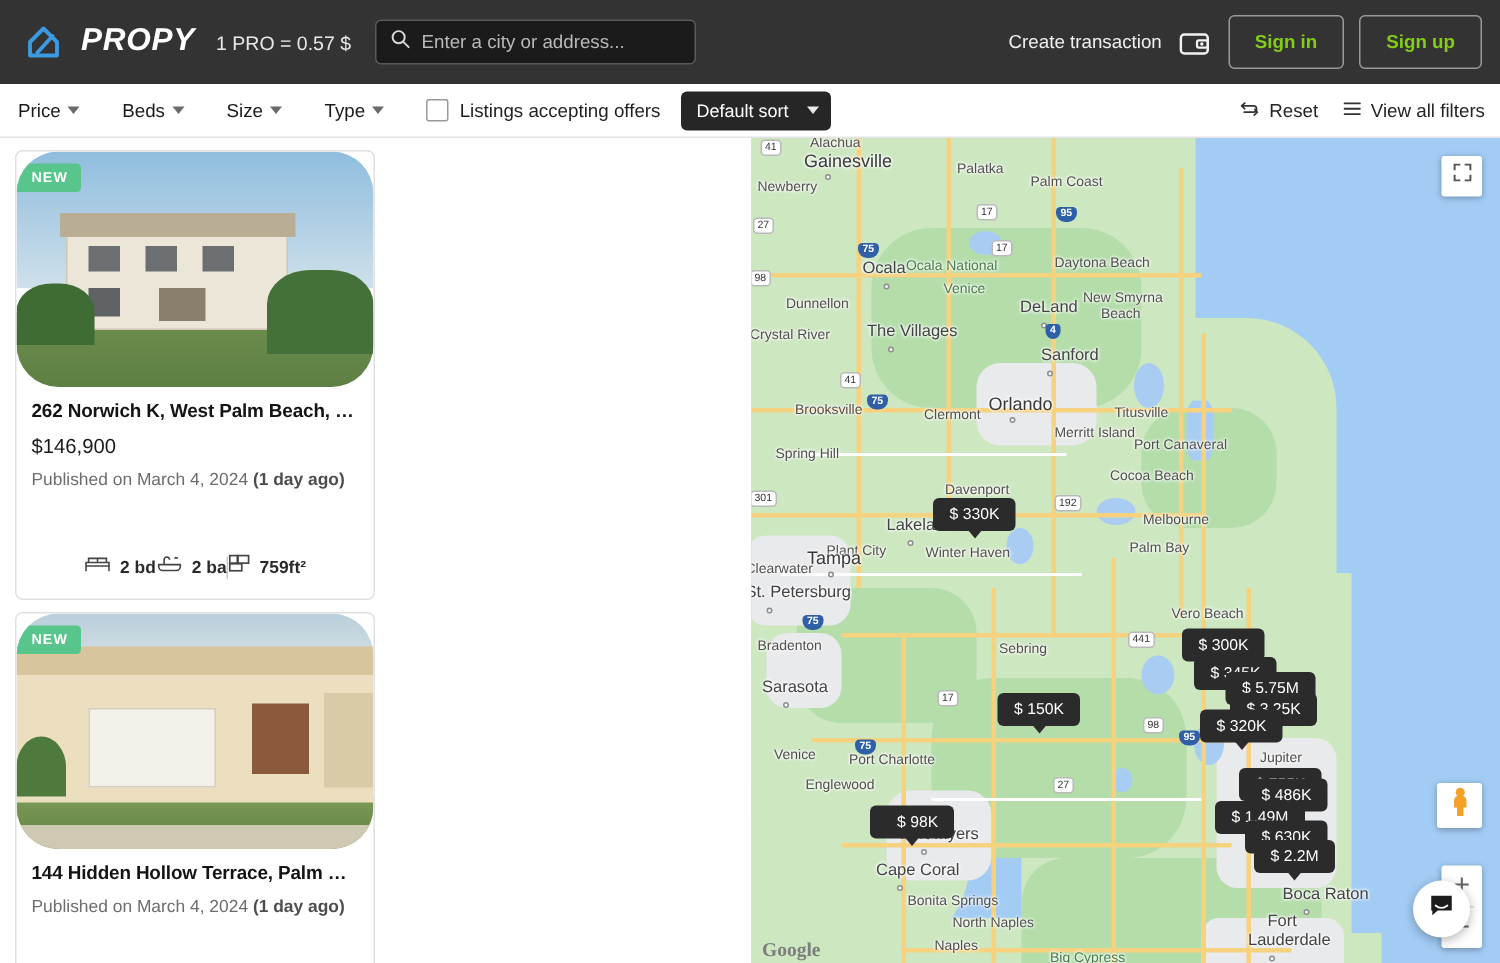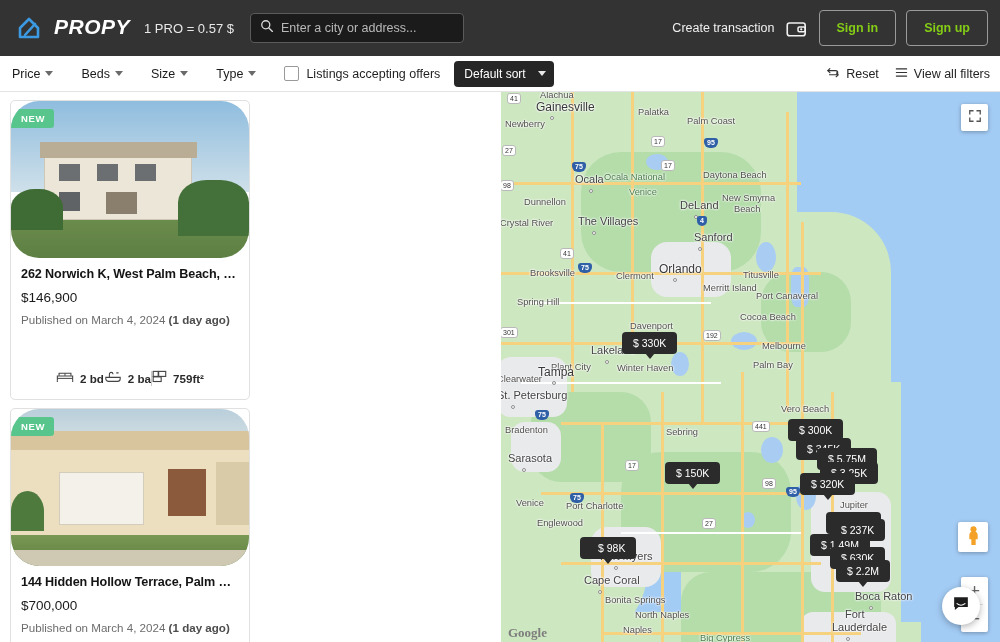--- a/index.html
+++ b/index.html
@@ -424,21 +424,20 @@
             <div class="house" style="left:20%;top:40%;width:36%;height:34%;background:#f4f1ea;border:1px solid #d5cdbb"></div>
             <div class="house" style="left:66%;top:38%;width:16%;height:30%;background:#8b5a3c"></div>
             <div class="house" style="left:86%;top:34%;width:14%;height:40%;background:#d9cba8"></div>
             <div class="house" style="left:0;bottom:22%;width:14%;height:26%;background:#4e7a3e;border-radius:50% 50% 0 0"></div>
             <div class="house" style="left:0;bottom:0;right:0;height:10%;background:#cfc9b4"></div>
           </div>
           <span class="badge-new">NEW</span>
         </div>
         <div class="card-info">
           <div class="card-title">144 Hidden Hollow Terrace, Palm Beach ...</div>
-          <div class="card-price">$700,000</div>
           <div class="card-pub">
             <span>Published on March 4, 2024</span>
             <b>(1 day ago)</b>
           </div>
 
         </div>
       </div>
 
     </div>
 
@@ -588,21 +587,21 @@
       <div id="map-markers">
           <div class="pmark" style="left: 121px; top: 240px;">$ 330K</div>
           <div class="pmark" style="left: 287px; top: 327px;">$ 300K</div>
           <div class="pmark" style="left: 295px; top: 346px;">$ 345K</div>
           <div class="pmark" style="left: 316px; top: 356px;">$ 5.75M</div>
           <div class="pmark" style="left: 319px; top: 370px;">$ 3.25K</div>
           <div class="pmark" style="left: 299px; top: 381px;">$ 320K</div>
           <div class="pmark" style="left: 164px; top: 370px;">$ 150K</div>
           <div class="pmark" style="left: 79px; top: 445px; padding-left: 18px;">$ 98K</div>
           <div class="pmark" style="left: 325px; top: 420px;">$ 755K</div>
-          <div class="pmark" style="left: 329px; top: 427px;">$ 237K</div>
+          <div class="pmark" style="left: 329px; top: 427px;">$ 486K</div>
           <div class="pmark" style="left: 309px; top: 442px;">$ 1.49M</div>
           <div class="pmark" style="left: 329px; top: 455px;">$ 630K</div>
           <div class="pmark" style="left: 335px; top: 468px;">$ 2.2M</div>
         </div>
 
       <div class="mc-fullscreen">
         <span>
           <svg viewBox="0 0 16 16" width="14" height="14">
             <path d="M2 5.6 V2 H5.6 M10.4 2 H14 V5.6 M14 10.4 V14 H10.4 M5.6 14 H2 V10.4" fill="none" stroke="#555" stroke-width="1.5" stroke-linecap="square"></path>
           </svg>

